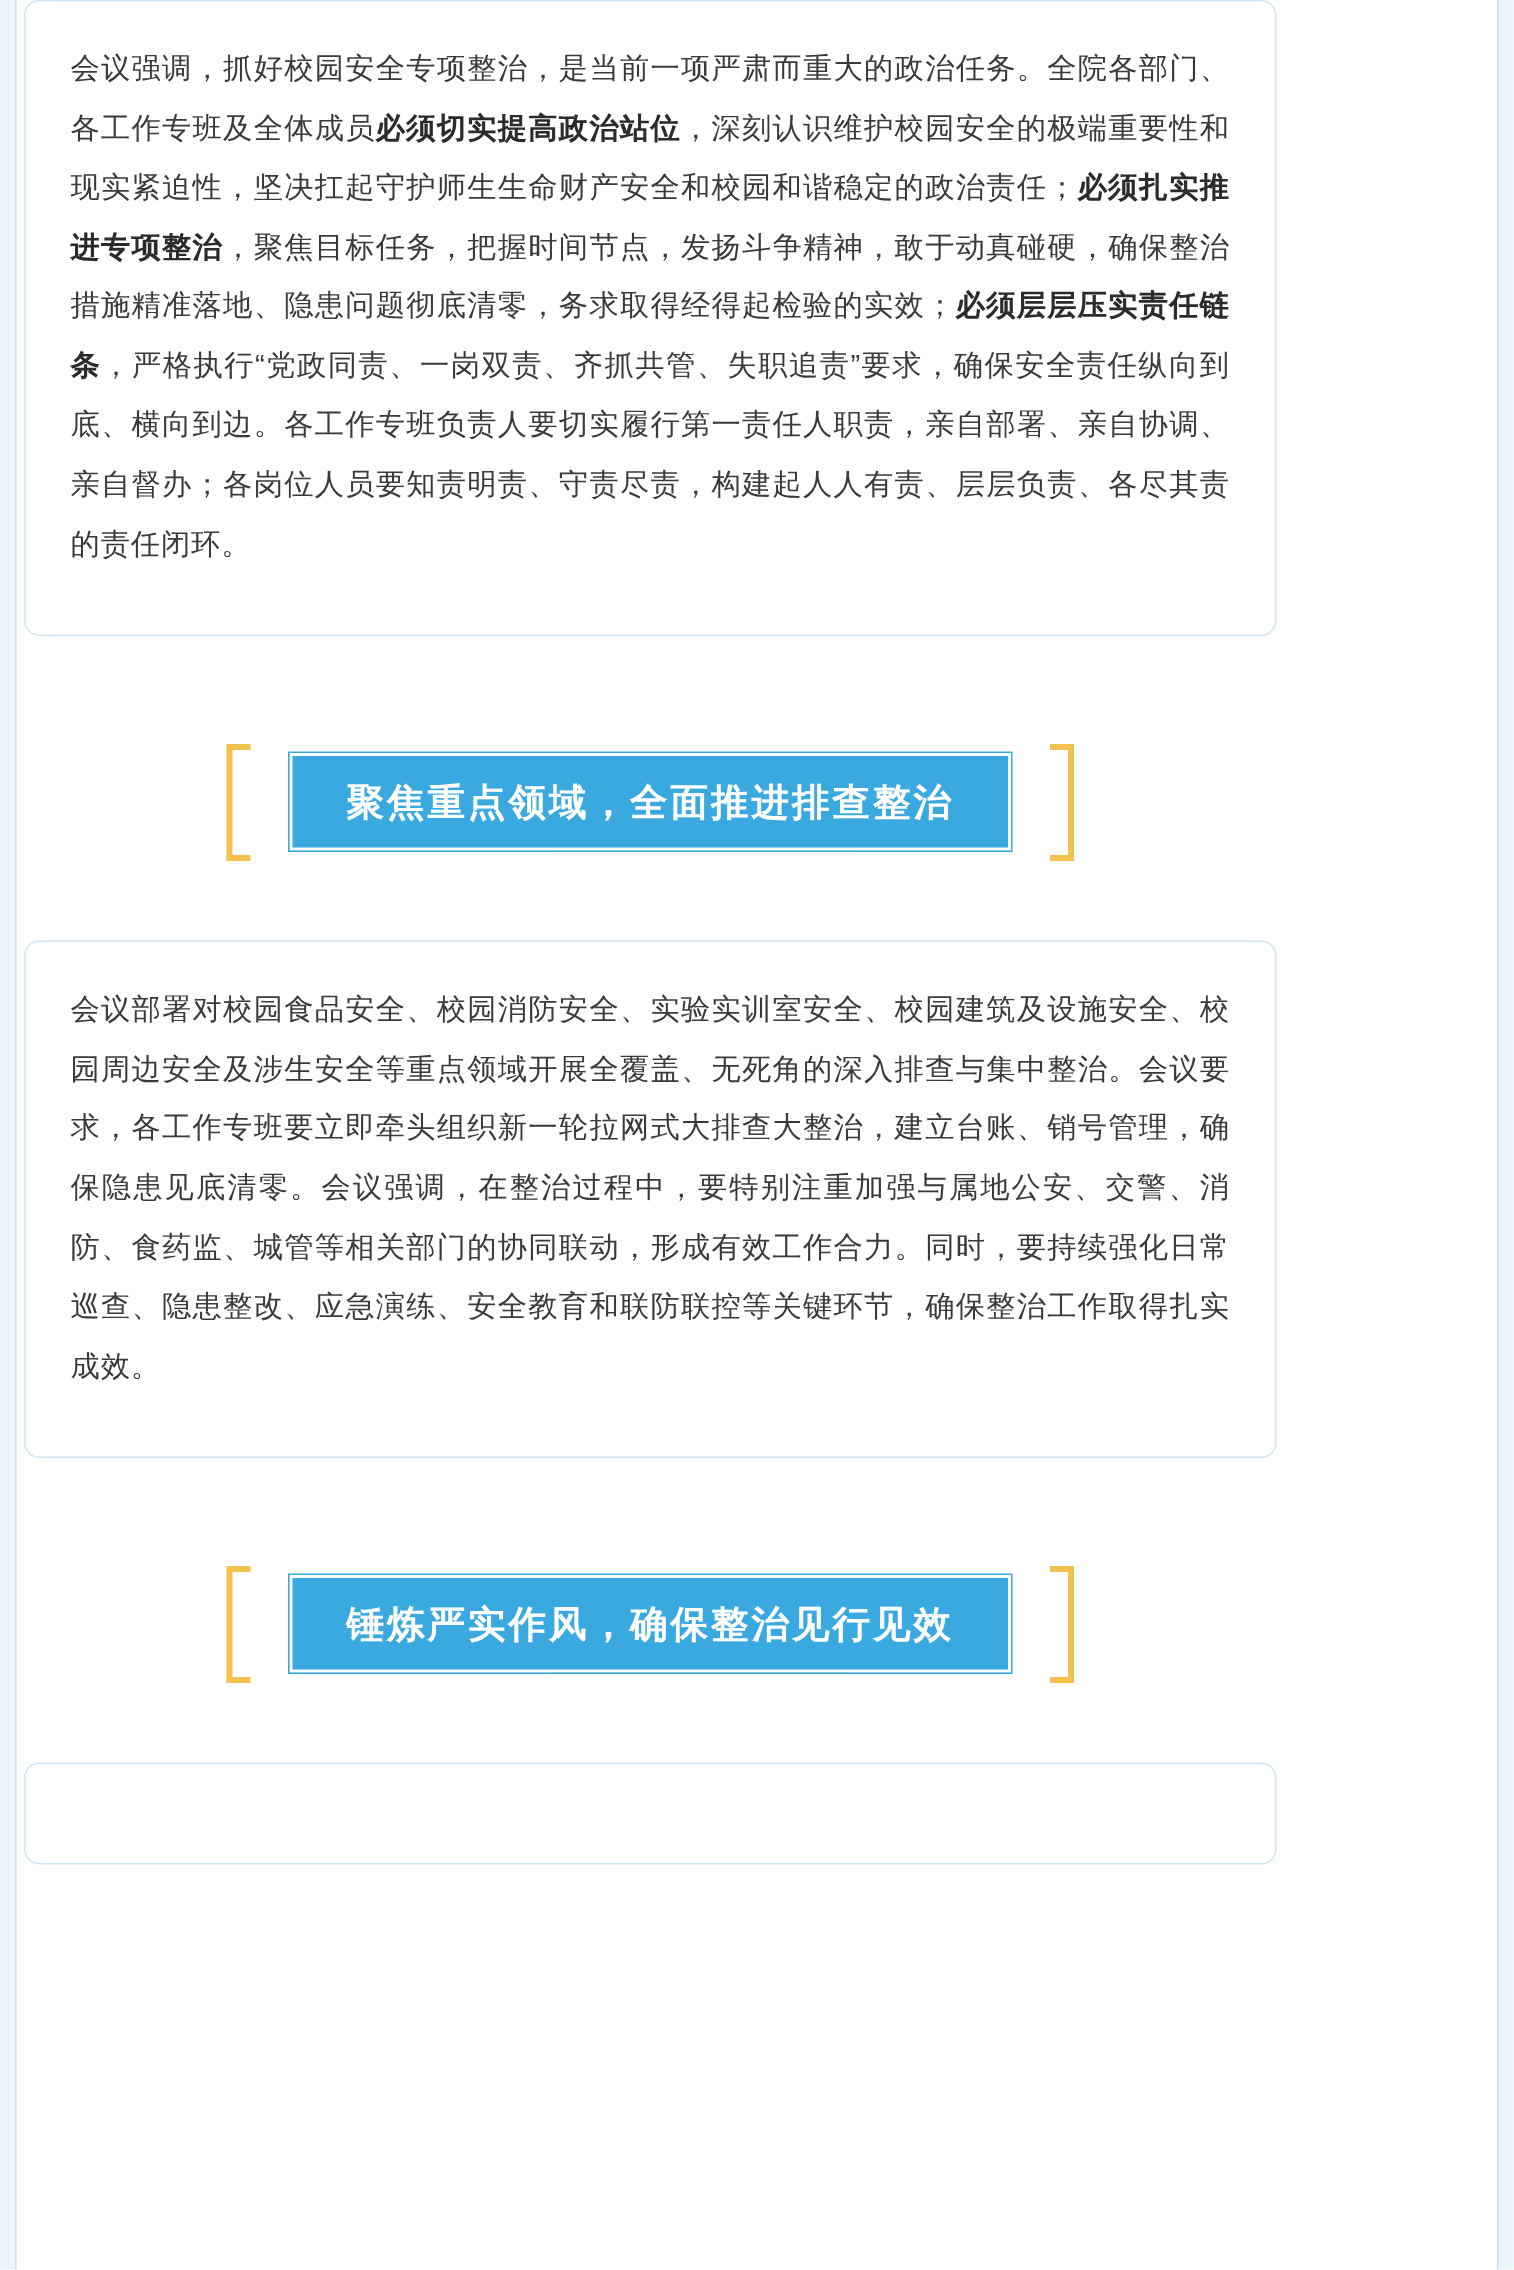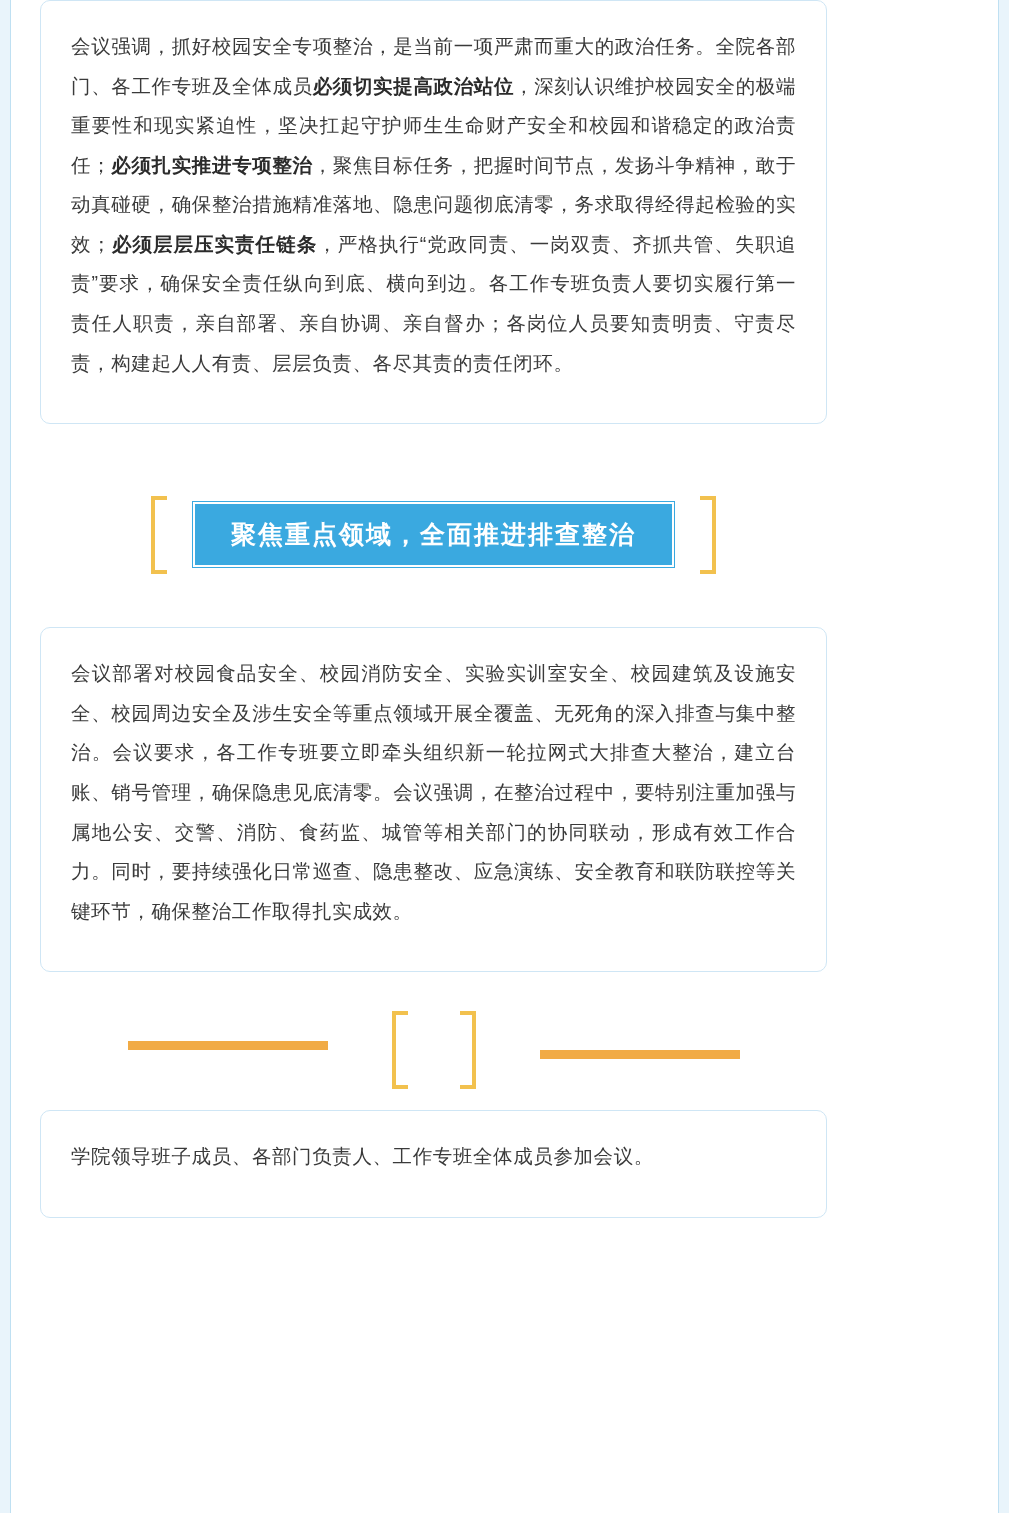--- a/index.html
+++ b/index.html
@@ -20,21 +20,21 @@
     top: 0;
     bottom: 0;
     width: 10px;
     background: #e9f4fb;
   }
   .edge-stripe.left { left: 0; border-right: 1px solid #bfe0f2; }
   .edge-stripe.right { right: 0; border-left: 1px solid #bfe0f2; }
 
   .page {
     position: relative;
-    padding: 0 40px;
+    padding: 0 16px;
     box-sizing: border-box;
     width: 867px;
   }
 
   
   .card {
     border: 1px solid #cfe6f5;
     border-radius: 10px;
     background: #ffffff;
     box-sizing: border-box;
@@ -144,24 +144,24 @@
   </div>
 
   <div class="spacer-lg"></div>
 
   <div class="heading-wrap">
     <div class="heading-inner">
       <span class="bracket left"></span>
       <span class="bracket right"></span>
       <span class="accent-bar top"></span>
       <span class="accent-bar bottom"></span>
+      <div class="heading-box">锤炼严实作风，确保整治见行见效</div>
     </div>
   </div>
 
   <div class="spacer-md"></div>
 
   <div class="card">
-    <p><span>学院领导班子成员、各部门负责人、工作专班全体成员参加会议。</span></p>
   </div>
 
   <div class="spacer-sm"></div>
 
 </div>
 
 </body></html>

